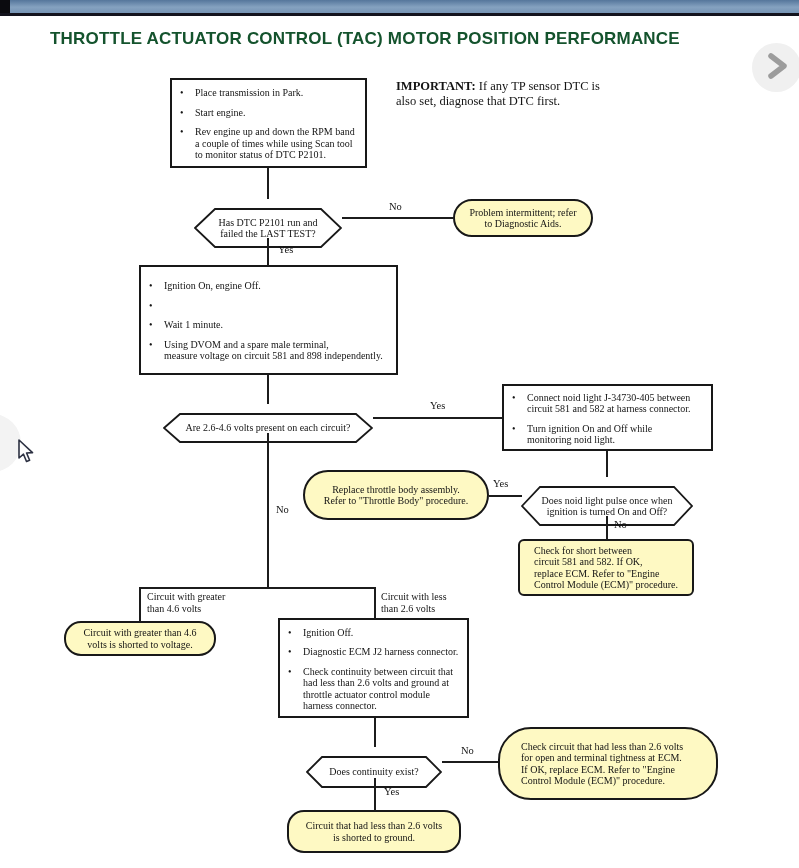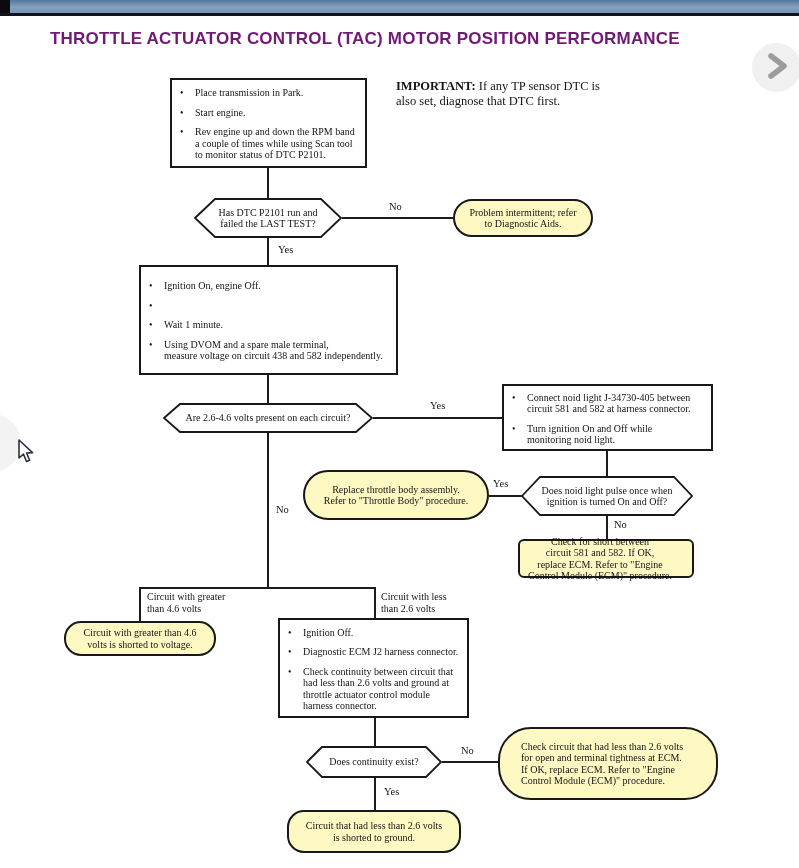--- a/index.html
+++ b/index.html
@@ -12,38 +12,38 @@
           border-bottom:3px solid #13131d;}
   .topbar-notch{position:absolute;left:0;top:0;width:10px;height:13px;background:#0b0b0f;}
   .nav-circle{position:absolute;border-radius:50%;background:#f0f0f0;}
   .nav-next{left:752px;top:43px;width:49px;height:49px;display:flex;align-items:center;justify-content:center;cursor:pointer;}
   .nav-prev{left:-37px;top:414px;width:58px;height:58px;background:#f3f3f3;}
   .cursor{position:absolute;left:16px;top:439px;width:20px;height:26px;}
 
   
   .title{position:absolute;left:50px;top:29px;width:700px;
          font-family:"Liberation Sans",sans-serif;font-weight:bold;font-size:17px;
-         letter-spacing:.2px;color:#701a75;white-space:nowrap;}
+         letter-spacing:.2px;color:#14532d;white-space:nowrap;}
   .important{position:absolute;left:396px;top:79px;width:245px;font-size:12.5px;line-height:15px;}
   .important b{font-weight:bold;}
   .important .imp-text{white-space:pre-line;}
 
   
   .pbox{position:absolute;background:#fff;border:2px solid #181818;box-sizing:border-box;
         padding:7px 6px 5px 8px;display:flex;flex-direction:column;justify-content:center;gap:8px;}
   .bi{display:flex;align-items:flex-start;}
   .bi .dot{flex:0 0 15px;font-size:10px;line-height:11.5px;}
   .bi .bt{font-size:10px;line-height:11.5px;white-space:pre-line;}
 
   .term{position:absolute;background:#fef9c3;border:2px solid #181818;box-sizing:border-box;
         display:flex;align-items:center;justify-content:center;text-align:center;
         font-size:10px;line-height:11.5px;white-space:pre-line;}
   .term.left{justify-content:flex-start;text-align:left;}
 
-  .dec{position:absolute;}
+  .dec{position:absolute;margin-top:10px;}
   .dec svg{position:absolute;left:0;top:0;}
   .dec .dtext{position:absolute;inset:0;display:flex;align-items:center;justify-content:center;
               text-align:center;font-size:10px;line-height:11.5px;white-space:pre-line;}
 
   .line{position:absolute;background:#1c1c1c;}
   .lbl{position:absolute;font-size:10.5px;color:#141414;white-space:pre-line;}
   .branch-lbl{position:absolute;font-size:10px;line-height:12px;white-space:pre-line;}
 </style>
 </head>
 <body>
@@ -100,21 +100,21 @@
     <div class="bi">
       <span class="dot">•</span>
     </div>
     <div class="bi">
       <span class="dot">•</span>
       <span class="bt">Wait 1 minute.</span>
     </div>
     <div class="bi">
       <span class="dot">•</span>
       <span class="bt">Using DVOM and a spare male terminal,
-measure voltage on circuit 438 and 582 independently.</span>
+measure voltage on circuit 581 and 898 independently.</span>
     </div>
   </div>
 
 <div class="pbox" style="left:502px;top:384px;width:211px;height:67px;">
     <div class="bi">
       <span class="dot">•</span>
       <span class="bt">Connect noid light J-34730-405 between
 circuit 581 and 582 at harness connector.</span>
     </div>
     <div class="bi">
@@ -171,21 +171,21 @@
     </svg>
   <div class="dtext">Does continuity exist?</div>
 </div>
 
 <div class="term" style="left:453px;top:199px;width:140px;height:38px;border-radius:19px;">Problem intermittent; refer
 to Diagnostic Aids.</div>
 
 <div class="term" style="left:303px;top:470px;width:186px;height:50px;border-radius:25px;">Replace throttle body assembly.
 Refer to "Throttle Body" procedure.</div>
 
-<div class="term left" style="left:518px;top:539px;width:176px;height:39px;border-radius:6px;padding-left:8px;text-align:center;">Check for short between
+<div class="term left" style="left:518px;top:539px;width:176px;height:57px;border-radius:6px;padding-left:14px;">Check for short between
 circuit 581 and 582. If OK,
 replace ECM. Refer to "Engine
 Control Module (ECM)" procedure.</div>
 
 <div class="term" style="left:64px;top:621px;width:152px;height:35px;border-radius:17px;">Circuit with greater than 4.6
 volts is shorted to voltage.</div>
 
 <div class="term left" style="left:498px;top:727px;width:220px;height:73px;border-radius:33px;padding-left:21px;">Check circuit that had less than 2.6 volts
 for open and terminal tightness at ECM.
 If OK, replace ECM. Refer to "Engine

